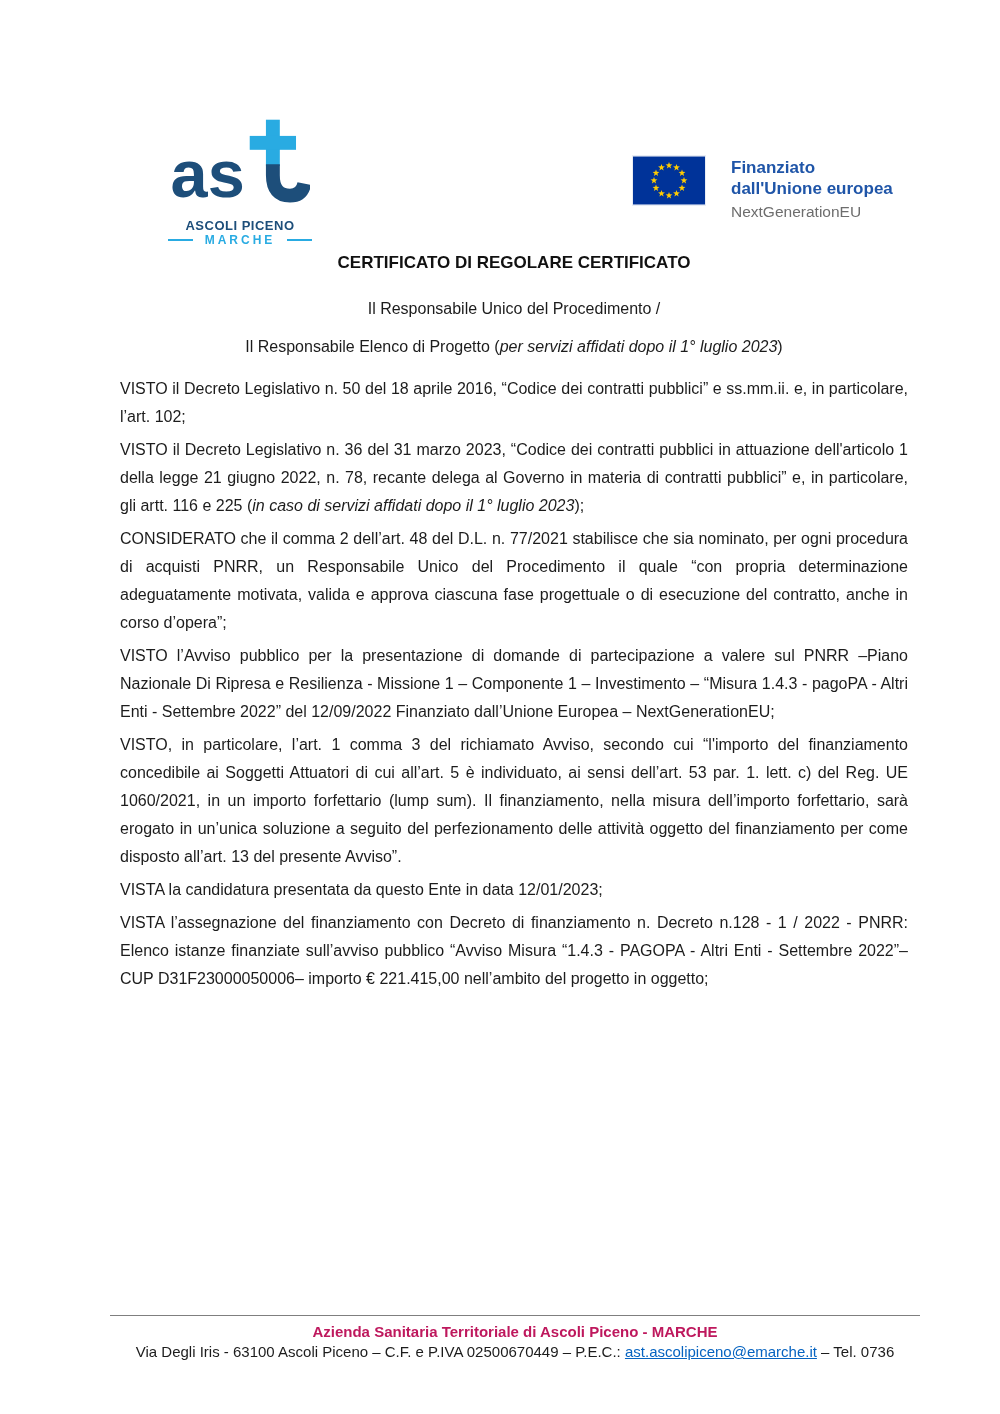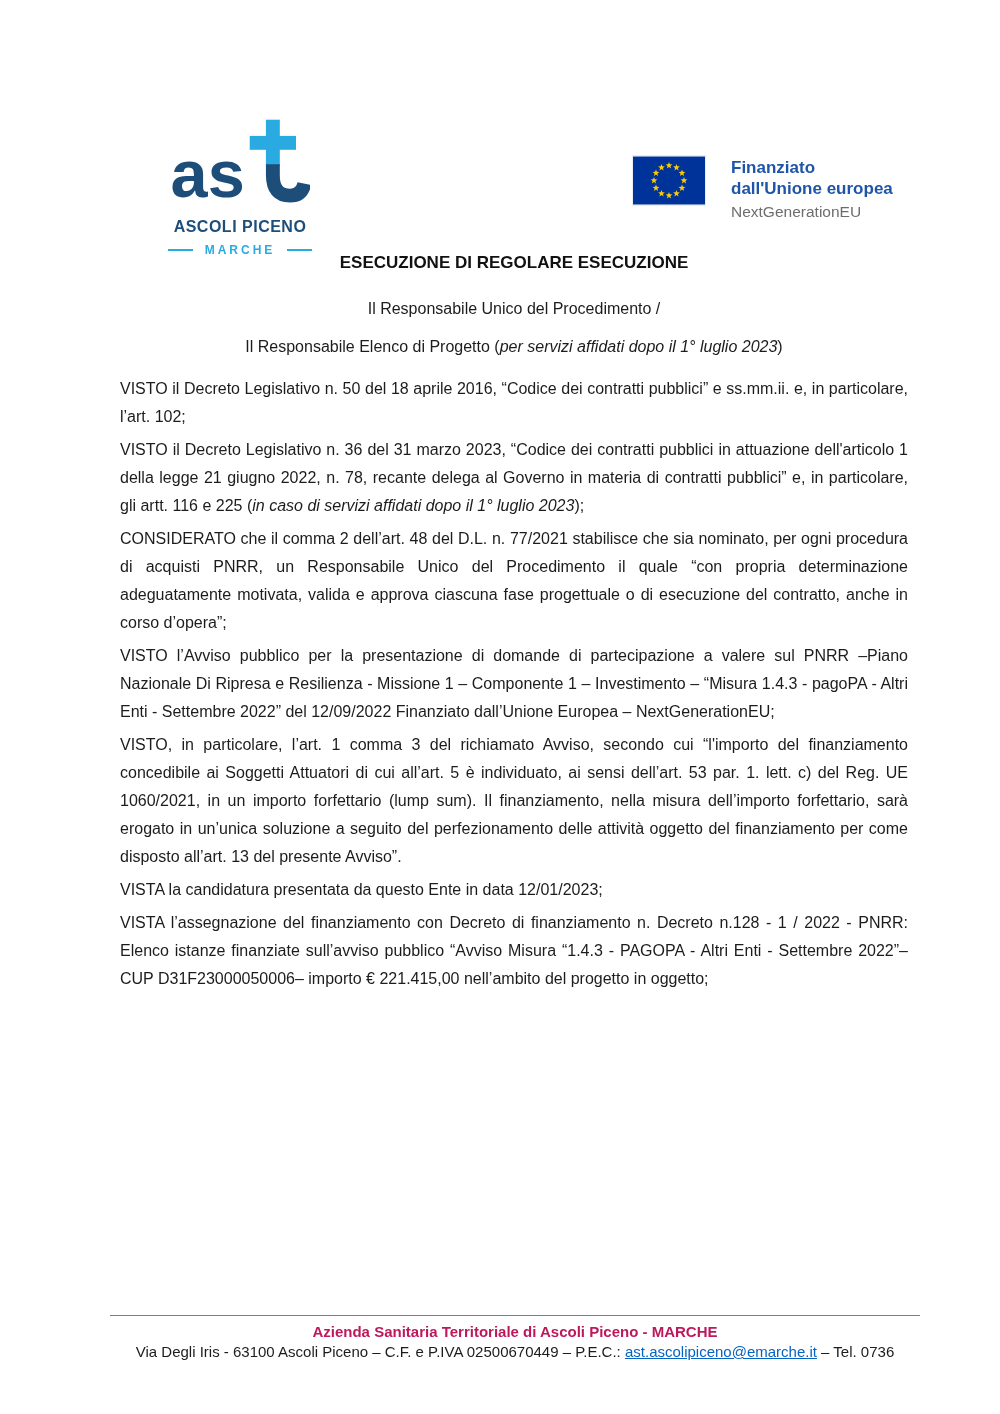--- a/index.html
+++ b/index.html
@@ -13,22 +13,22 @@
     overflow:hidden;
     padding-left:28px;
   }
 
   
   .ast-logo{position:absolute;left:168px;top:116px;width:144px;text-align:center;}
   .ast-mark{display:block;margin:0 auto;}
   .ast-as{font-family:"Liberation Sans","DejaVu Sans",sans-serif;font-weight:bold;fill:var(--ast-dark-blue);}
   .ast-plus{fill:var(--ast-light-blue);}
   .ast-hook{stroke:var(--ast-dark-blue);stroke-width:15;fill:none;}
-  .ast-name{font-size:16px;font-weight:bold;letter-spacing:.5px;color:var(--ast-dark-blue);margin-top:2px;white-space:nowrap;}
-  .ast-region{display:flex;align-items:center;justify-content:center;gap:12px;margin-top:7px;color:var(--ast-light-blue);}
+  .ast-name{font-size:13px;font-weight:bold;letter-spacing:.5px;color:var(--ast-dark-blue);margin-top:2px;white-space:nowrap;}
+  .ast-region{display:flex;align-items:center;justify-content:center;gap:12px;color:var(--ast-light-blue);}
   .ast-region .rg-label{font-size:12px;letter-spacing:3px;font-weight:bold;}
   .ast-region .hline{display:inline-block;width:32px;height:2px;background:var(--ast-light-blue);}
 
   
   .eu-logo{position:absolute;left:633px;top:156px;display:flex;align-items:flex-start;gap:26px;}
   .eu-flag{display:block;box-shadow:0 0 0 1px #e9edf4;}
   .eu-flag-bg{fill:var(--flag-blue);}
   .eu-star{fill:var(--star-yellow);}
   .eu-text{padding-top:1px;}
   .eu-bold{font-size:17px;font-weight:bold;color:var(--eu-text-blue);line-height:21px;}
@@ -96,21 +96,21 @@
       </g>
     </svg>
     <div class="eu-text">
       <div class="eu-bold">Finanziato</div>
       <div class="eu-bold">dall'Unione europea</div>
       <div class="eu-gray">NextGenerationEU</div>
     </div>
   </div>
 
   <main class="content">
-    <h1 class="doc-title">ESECUZIONE DI REGOLARE ESECUZIONE</h1>
+    <h1 class="doc-title">CERTIFICATO DI REGOLARE CERTIFICATO</h1>
 
     <p class="subtitle">Il Responsabile Unico del Procedimento /</p>
 
     <p class="subtitle second"><span>Il Responsabile Elenco di Progetto (</span><i>per servizi affidati dopo il 1° luglio 2023</i><span>)</span></p>
 
     <p class="body-p">VISTO il Decreto Legislativo n. 50 del 18 aprile 2016, “Codice dei contratti pubblici” e ss.mm.ii. e, in particolare, l’art. 102;</p>
 
     <p class="body-p"><span>VISTO il Decreto Legislativo n. 36 del 31 marzo 2023, “Codice dei contratti pubblici in attuazione dell'articolo 1 della legge 21 giugno 2022, n. 78, recante delega al Governo in materia di contratti pubblici” e, in particolare, gli artt. 116 e 225 (</span><i>in caso di servizi affidati dopo il 1° luglio 2023</i><span>);</span></p>
 
     <p class="body-p">CONSIDERATO che il comma 2 dell’art. 48 del D.L. n. 77/2021 stabilisce che sia nominato, per ogni procedura di acquisti PNRR, un Responsabile Unico del Procedimento il quale “con propria determinazione adeguatamente motivata, valida e approva ciascuna fase progettuale o di esecuzione del contratto, anche in corso d’opera”;</p>

